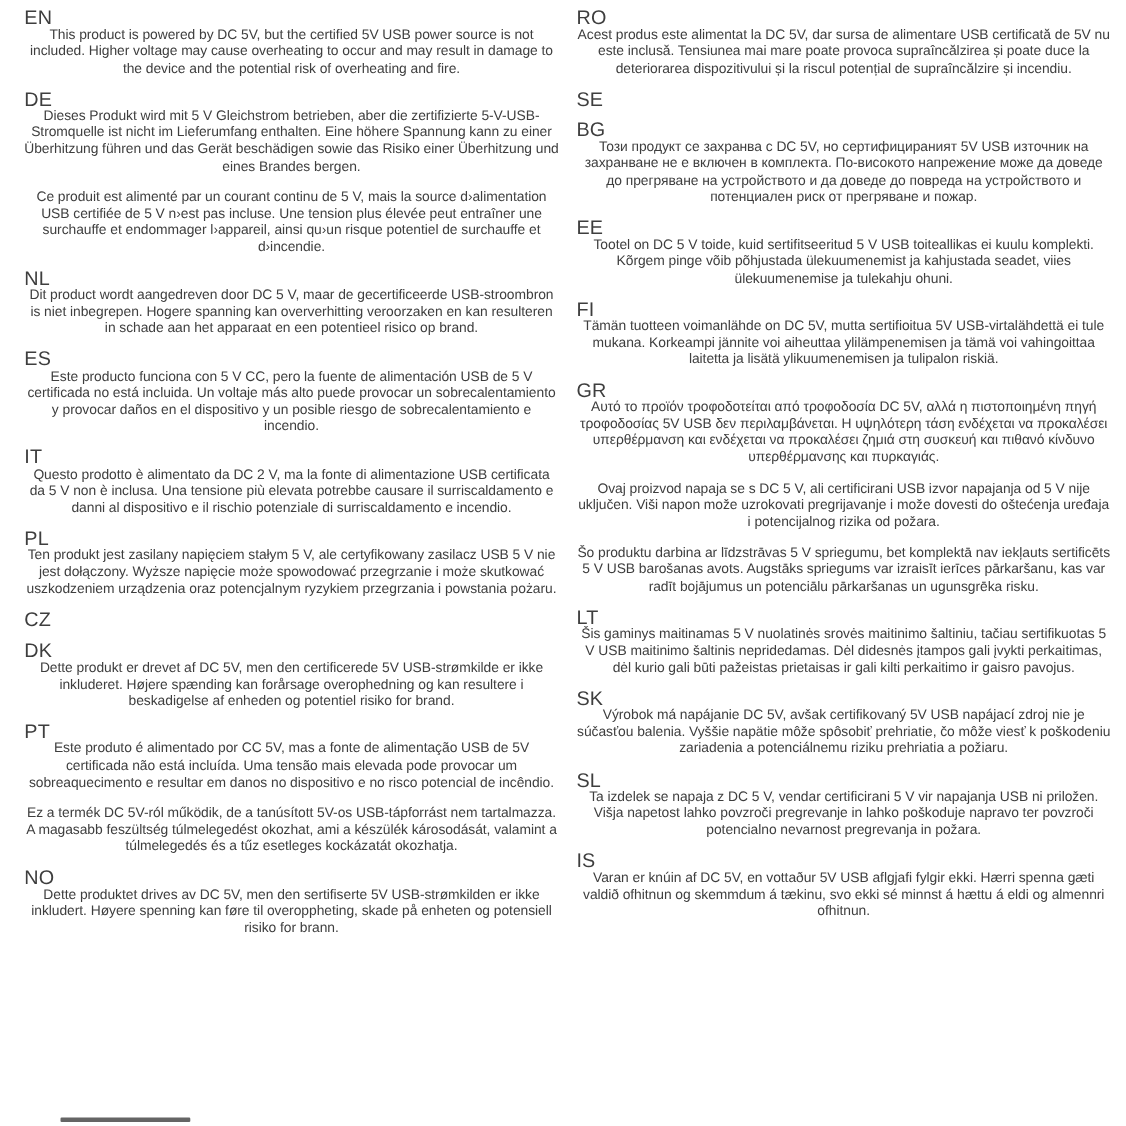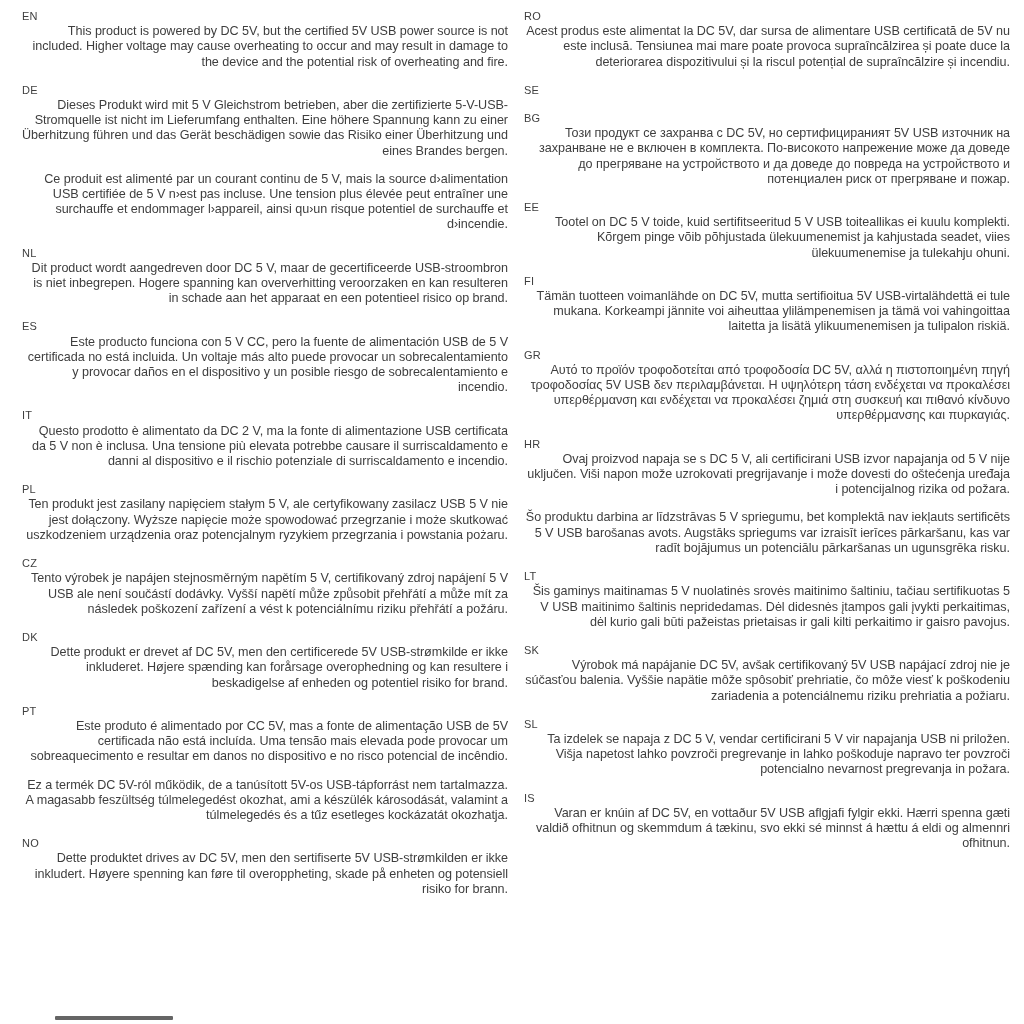--- a/index.html
+++ b/index.html
@@ -16,30 +16,30 @@
     display: flex;
     gap: 16px;
     padding: 9px 16px 0 22px;
   }
   .col {
     width: 486px;
     flex: 0 0 auto;
   }
   .lang-block { margin-bottom: 13px; }
   .lang-code {
-    font-size: 11px;
+    font-size: 18px;
     line-height: 15.2px;
     font-weight: 400;
     letter-spacing: 0.2px;
   }
   .lang-text {
     font-size: 12.6px;
     line-height: 15.2px;
     letter-spacing: -0.05px;
-    text-align: right;
+    text-align: center;
   }
   .artifact {
     position: absolute;
     left: 55px;
     bottom: 4px;
     width: 118px;
     height: 4px;
     background: #4a4a4a;
     opacity: 0.85;
     border-radius: 1px;
@@ -73,21 +73,20 @@
     <section class="lang-block">
       <div class="lang-code">IT</div>
       <p class="lang-text">Questo prodotto è alimentato da DC 2 V, ma la fonte di alimentazione USB certificata da 5 V non è inclusa. Una tensione più elevata potrebbe causare il surriscaldamento e danni al dispositivo e il rischio potenziale di surriscaldamento e incendio.</p>
     </section>
     <section class="lang-block">
       <div class="lang-code">PL</div>
       <p class="lang-text">Ten produkt jest zasilany napięciem stałym 5 V, ale certyfikowany zasilacz USB 5 V nie jest dołączony. Wyższe napięcie może spowodować przegrzanie i może skutkować uszkodzeniem urządzenia oraz potencjalnym ryzykiem przegrzania i powstania pożaru.</p>
     </section>
     <section class="lang-block">
       <div class="lang-code">CZ</div>
-      <p class="lang-text">Tento výrobek je napájen stejnosměrným napětím 5 V, certifikovaný zdroj napájení 5 V USB ale není součástí dodávky. Vyšší napětí může způsobit přehřátí a může mít za následek poškození zařízení a vést k potenciálnímu riziku přehřátí a požáru.</p>
     </section>
     <section class="lang-block">
       <div class="lang-code">DK</div>
       <p class="lang-text">Dette produkt er drevet af DC 5V, men den certificerede 5V USB-strømkilde er ikke inkluderet. Højere spænding kan forårsage overophedning og kan resultere i beskadigelse af enheden og potentiel risiko for brand.</p>
     </section>
     <section class="lang-block">
       <div class="lang-code">PT</div>
       <p class="lang-text">Este produto é alimentado por CC 5V, mas a fonte de alimentação USB de 5V certificada não está incluída. Uma tensão mais elevada pode provocar um sobreaquecimento e resultar em danos no dispositivo e no risco potencial de incêndio.</p>
     </section>
     <section class="lang-block">
@@ -117,21 +116,20 @@
     </section>
     <section class="lang-block">
       <div class="lang-code">FI</div>
       <p class="lang-text">Tämän tuotteen voimanlähde on DC 5V, mutta sertifioitua 5V USB-virtalähdettä ei tule mukana. Korkeampi jännite voi aiheuttaa ylilämpenemisen ja tämä voi vahingoittaa laitetta ja lisätä ylikuumenemisen ja tulipalon riskiä.</p>
     </section>
     <section class="lang-block">
       <div class="lang-code">GR</div>
       <p class="lang-text">Αυτό το προϊόν τροφοδοτείται από τροφοδοσία DC 5V, αλλά η πιστοποιημένη πηγή τροφοδοσίας 5V USB δεν περιλαμβάνεται. Η υψηλότερη τάση ενδέχεται να προκαλέσει υπερθέρμανση και ενδέχεται να προκαλέσει ζημιά στη συσκευή και πιθανό κίνδυνο υπερθέρμανσης και πυρκαγιάς.</p>
     </section>
     <section class="lang-block">
-      <div class="lang-code">HR</div>
       <p class="lang-text">Ovaj proizvod napaja se s DC 5 V, ali certificirani USB izvor napajanja od 5 V nije uključen. Viši napon može uzrokovati pregrijavanje i može dovesti do oštećenja uređaja i potencijalnog rizika od požara.</p>
     </section>
     <section class="lang-block">
       <p class="lang-text">Šo produktu darbina ar līdzstrāvas 5 V spriegumu, bet komplektā nav iekļauts sertificēts 5 V USB barošanas avots. Augstāks spriegums var izraisīt ierīces pārkaršanu, kas var radīt bojājumus un potenciālu pārkaršanas un ugunsgrēka risku.</p>
     </section>
     <section class="lang-block">
       <div class="lang-code">LT</div>
       <p class="lang-text">Šis gaminys maitinamas 5 V nuolatinės srovės maitinimo šaltiniu, tačiau sertifikuotas 5 V USB maitinimo šaltinis nepridedamas. Dėl didesnės įtampos gali įvykti perkaitimas, dėl kurio gali būti pažeistas prietaisas ir gali kilti perkaitimo ir gaisro pavojus.</p>
     </section>
     <section class="lang-block">

